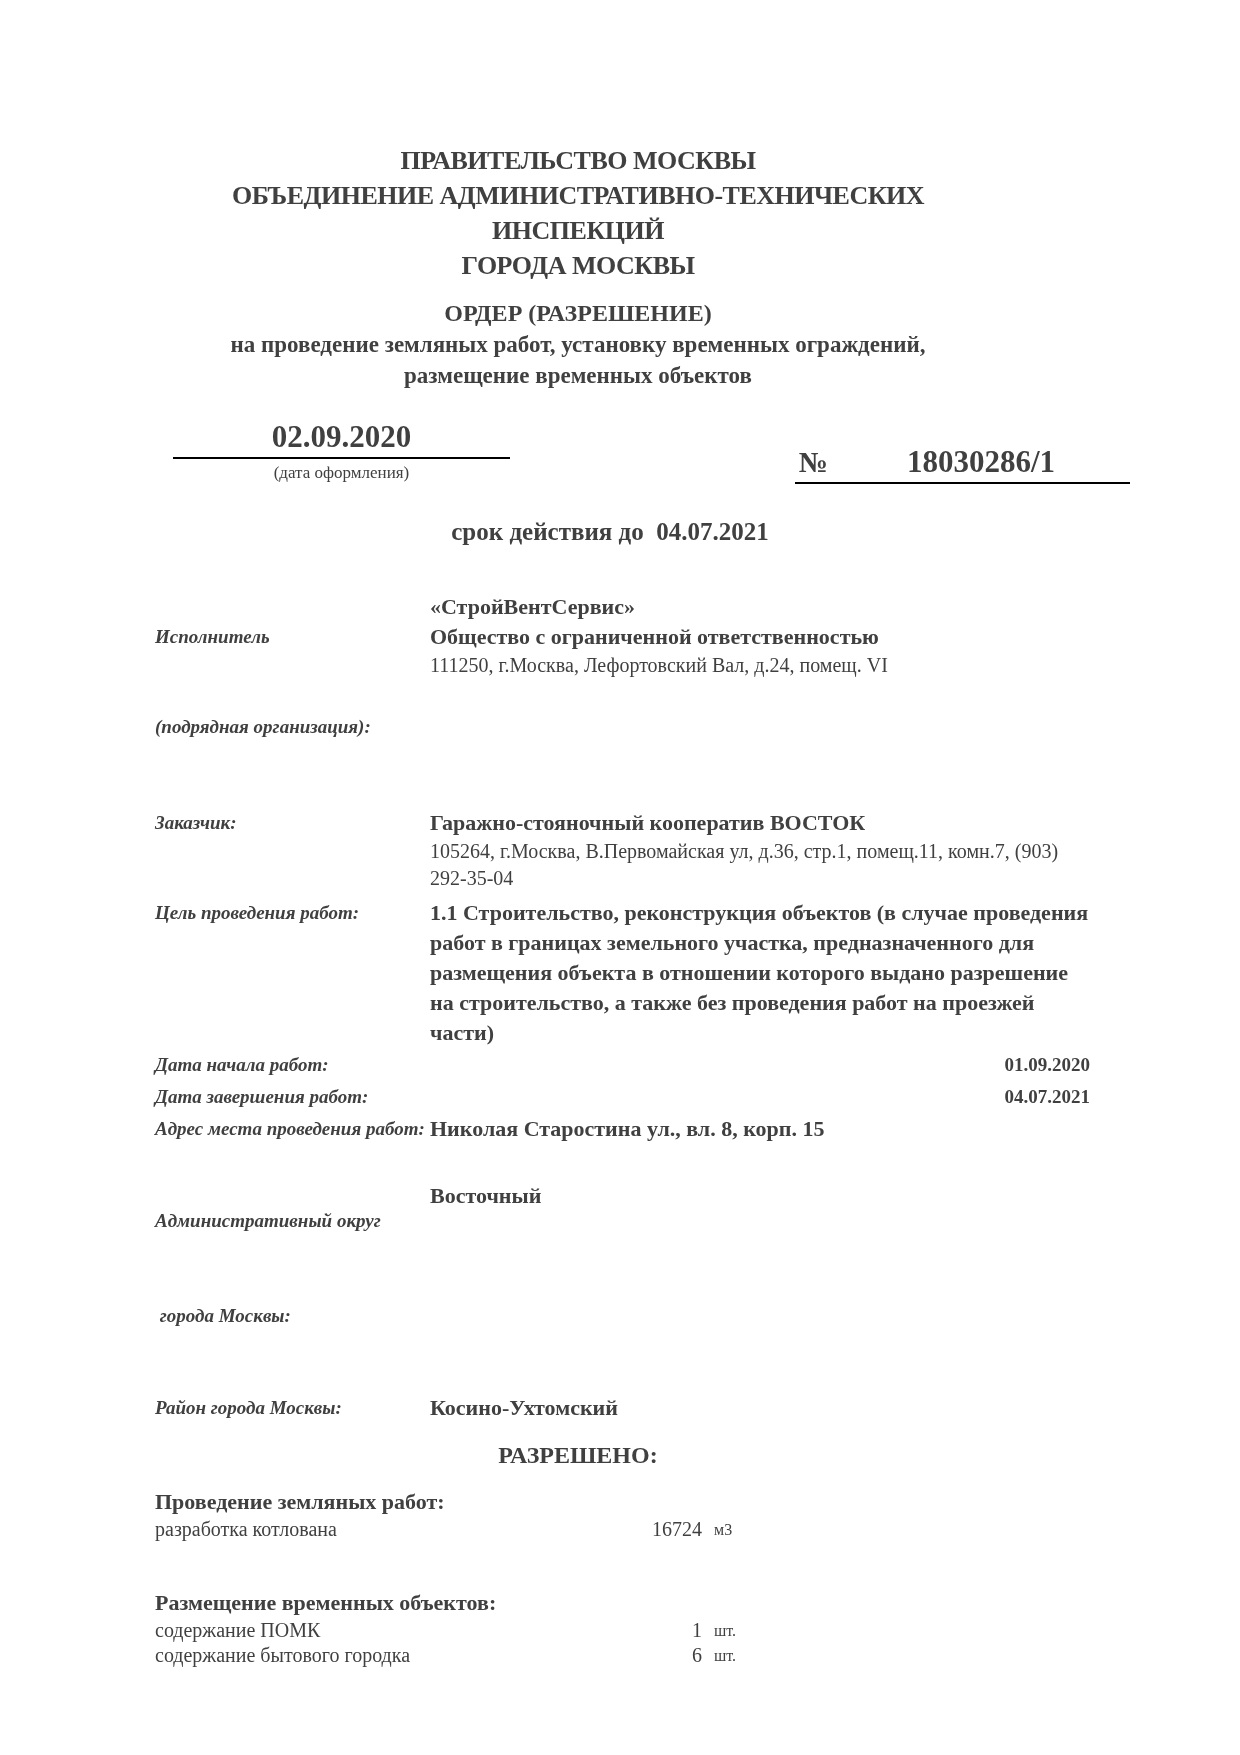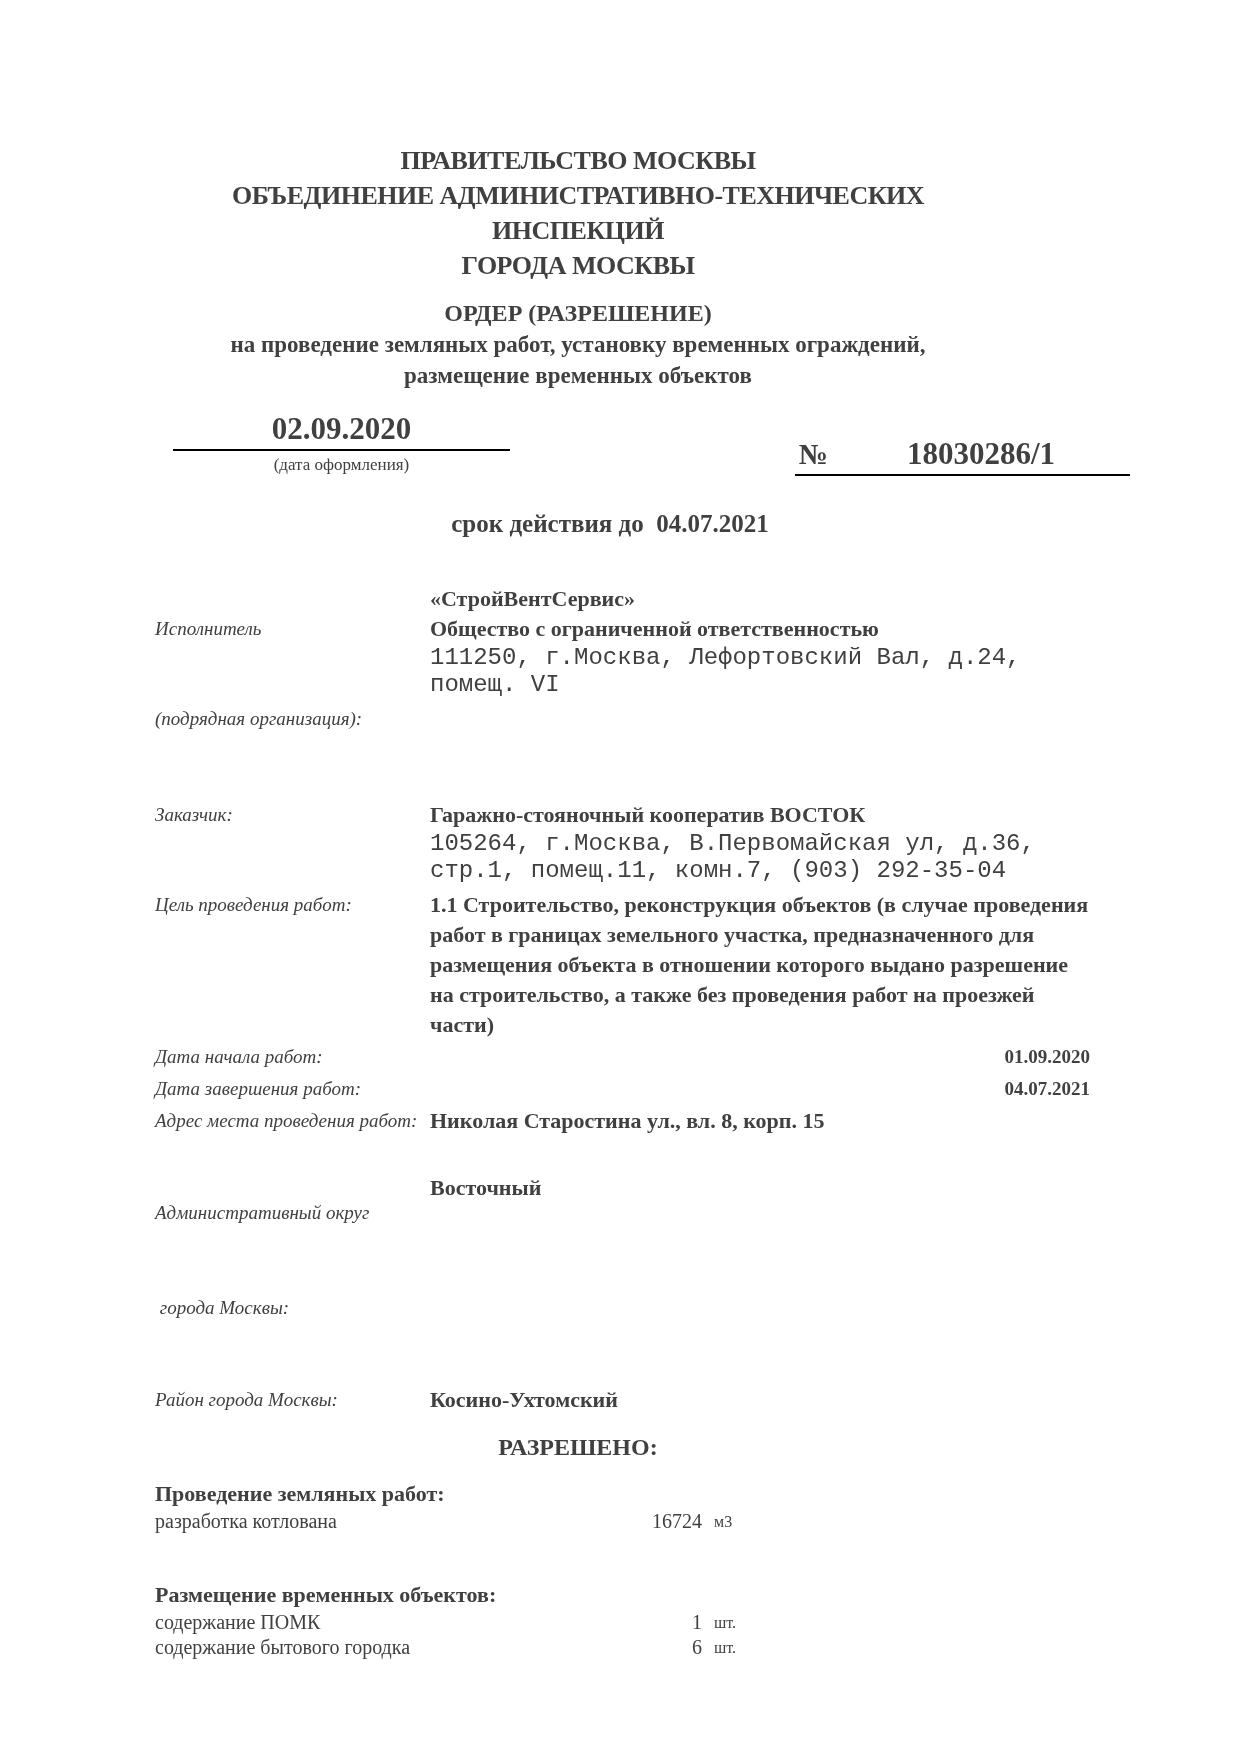--- a/index.html
+++ b/index.html
@@ -20,43 +20,43 @@
 
   .org-line { font-size: 26px; font-weight: bold; line-height: 35px; letter-spacing: -0.5px; }
   .doc-title { font-size: 24px; font-weight: bold; line-height: 32px; margin-top: 14px; }
   .doc-sub { font-size: 23px; font-weight: bold; line-height: 31px; }
 
   .issue-row {
     width: 975px;
     display: flex;
     justify-content: space-between;
     align-items: flex-end;
-    margin-top: 18px;
+    margin-top: 26px;
   }
   .date-block { margin-left: 18px; }
   .u-field { border-bottom: 2px solid #000; text-align: center; }
   .date-field { width: 337px; }
   .big-val { font-size: 31px; font-weight: bold; line-height: 40px; white-space: pre; }
   .date-caption { width: 337px; text-align: center; font-size: 17px; line-height: 22px; margin-top: 3px; }
   .num-group { display: flex; align-items: flex-end; }
   .num-sign { font-size: 29px; font-weight: bold; line-height: 40px; border-bottom: 2px solid #000; padding: 0 4px; }
   .num-field { width: 298px; }
 
   .validity-wrap { width: 910px; text-align: center; margin-top: 32px; }
   .validity { font-size: 25px; font-weight: bold; line-height: 32px; white-space: pre-wrap; display: inline-block; }
 
   .details { width: 935px; margin-top: 14px; }
   .drow { display: grid; grid-template-columns: 275px 660px; margin-bottom: 6px; }
-  .dlabel { font-size: 19px; font-weight: normal; font-style: italic; line-height: 30px; white-space: pre-wrap; }
+  .dlabel { font-size: 19px; font-weight: bold; font-style: italic; line-height: 30px; white-space: pre-wrap; }
   .dlabel .lbl-line2-gap { margin-top: 5px; }
   .dvalue { }
   .pad-1line { padding-top: 30px; }
   .pad-1line-gap { padding-top: 35px; }
   .v-bold { font-size: 22px; font-weight: bold; line-height: 30px; }
-  .v-sub { font-size: 24px; line-height: 27px; font-family: Liberation Mono, monospace; }
+  .v-sub { font-size: 20px; line-height: 27px; }
   .v-date { font-size: 19px; font-weight: bold; line-height: 30px; text-align: right; }
   .row-tight { margin-bottom: 2px; }
 
   .permit-title-wrap { width: 846px; text-align: center; margin-top: 16px; }
   .permit-title { font-size: 24px; font-weight: bold; line-height: 32px; }
 
   .permit-section { margin-top: 16px; }
   .permit-section.gap-large { margin-top: 46px; }
   .section-title { font-size: 22px; font-weight: bold; line-height: 30px; }
   .item-row { display: grid; grid-template-columns: 440px 95px auto; column-gap: 12px; }

